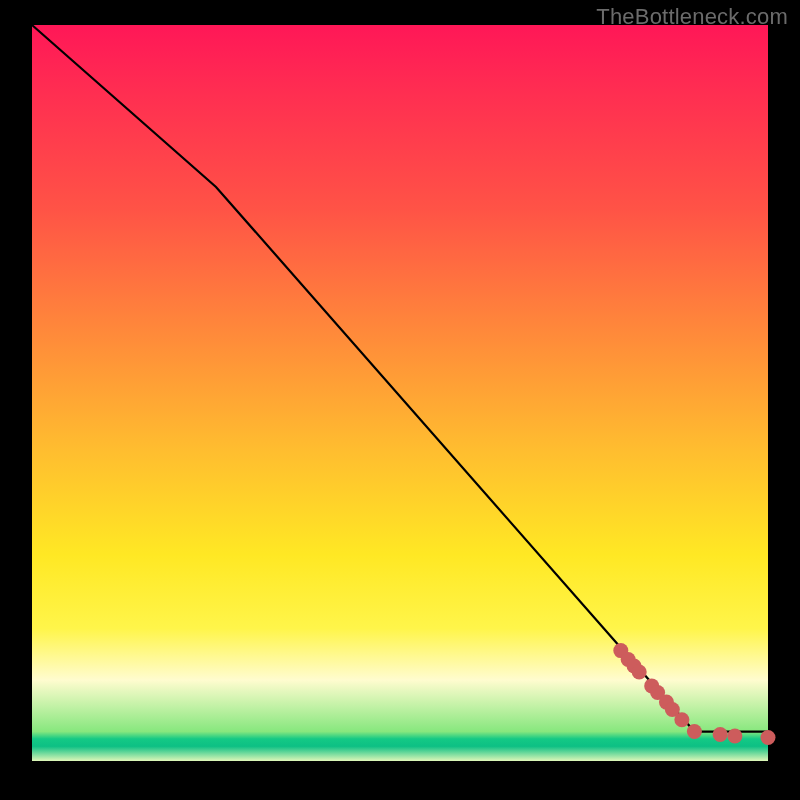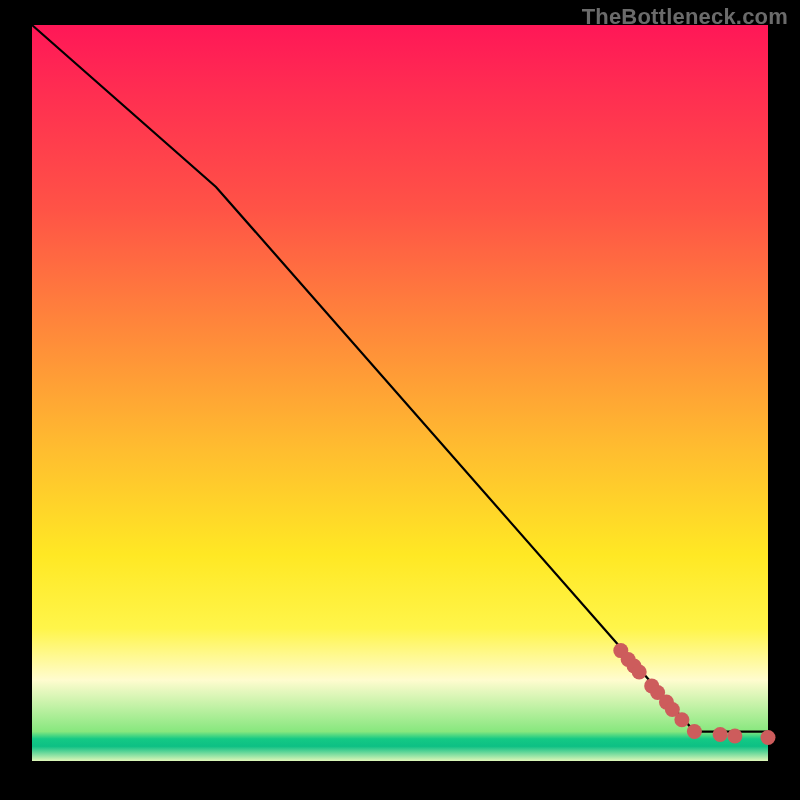--- a/index.html
+++ b/index.html
@@ -14,21 +14,21 @@
   .stage {
     position: relative;
     width: 800px;
     height: 800px;
   }
   .watermark {
     position: absolute;
     top: 4px;
     right: 12px;
     font-size: 22px;
-    font-weight: bold;
+    font-weight: normal;
     color: #6b6b6b;
     z-index: 10;
     letter-spacing: 0.2px;
   }
   .plot {
     position: absolute;
     left: 32px;
     top: 25px;
     width: 736px;
     height: 736px;

